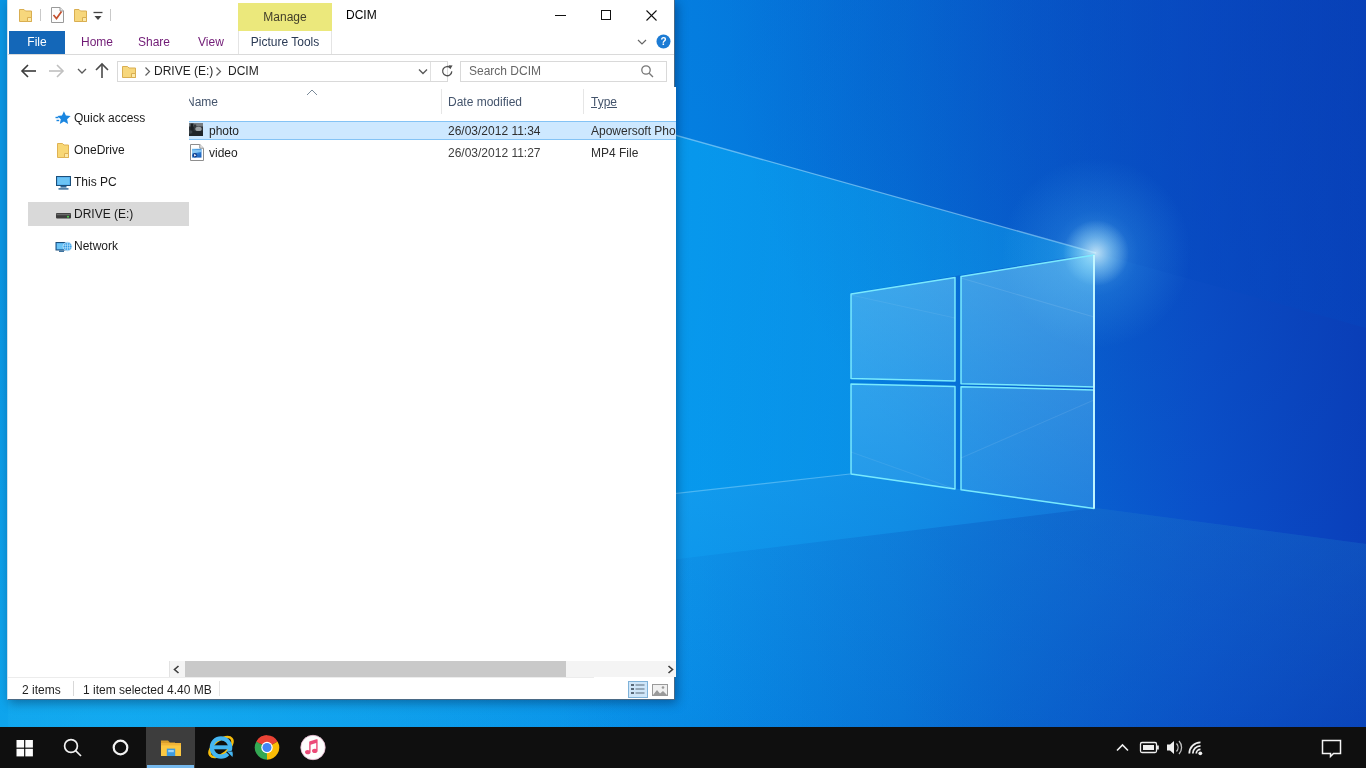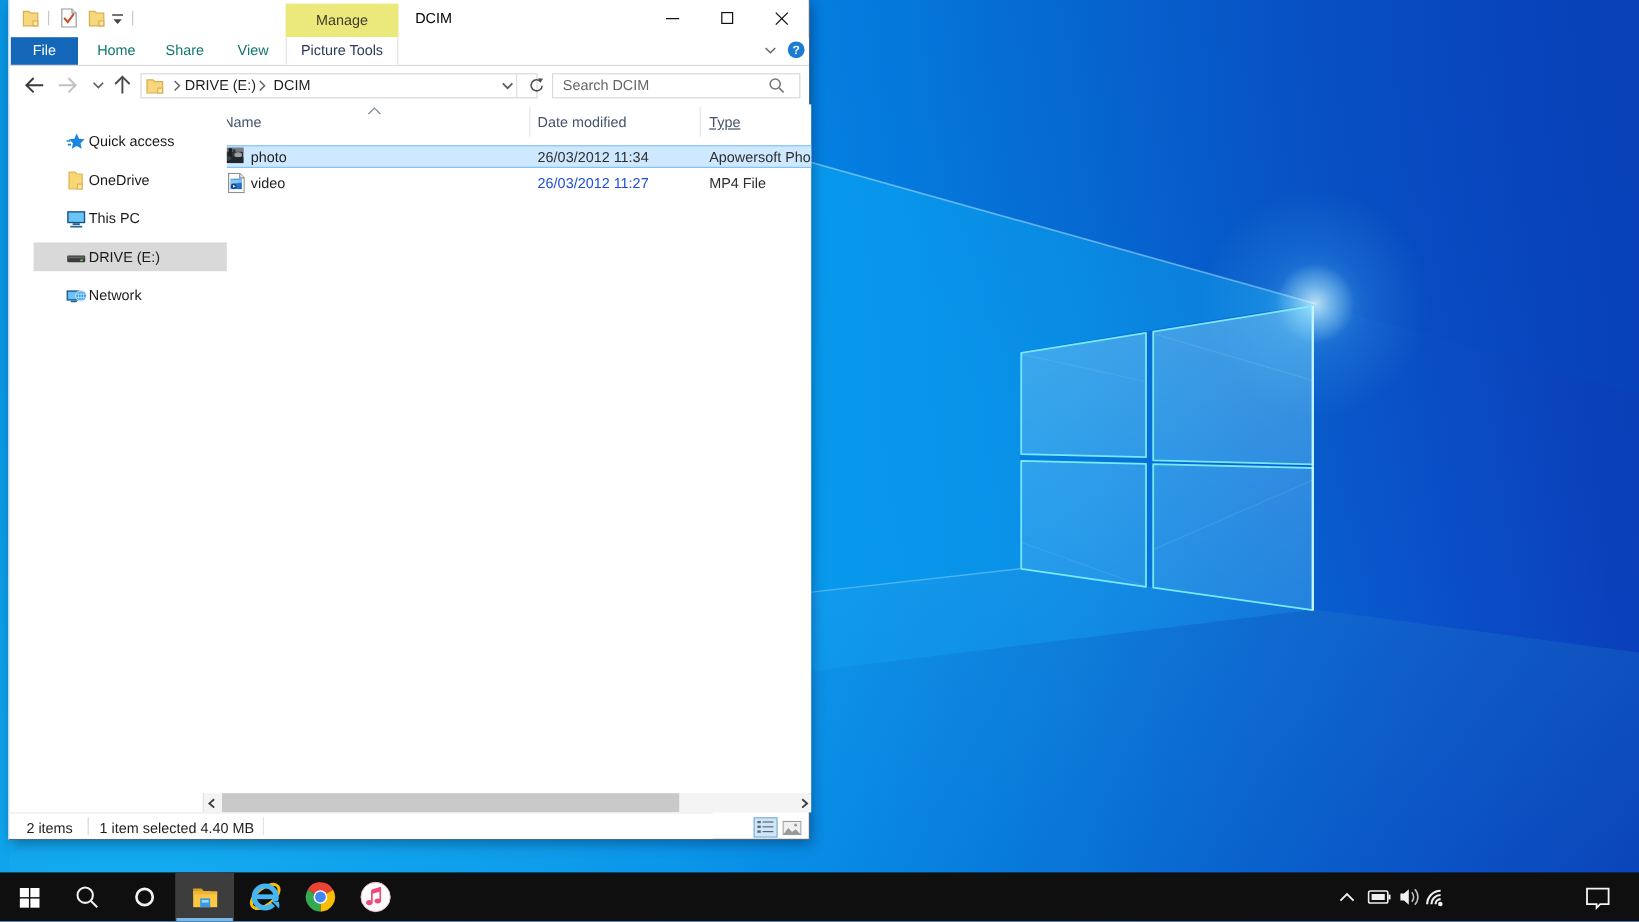--- a/index.html
+++ b/index.html
@@ -15,21 +15,21 @@
   
   #manage{position:absolute;left:230px;top:3px;width:94px;height:28px;background:#ebe87c;
     color:#413e2a;text-align:center;line-height:28px;z-index:3;}
   #ptools{position:absolute;left:230px;top:31px;width:94px;height:23px;background:#fff;
     border-left:1px solid #e4e4e4;border-right:1px solid #e4e4e4;color:#2a3a55;text-align:center;line-height:22px;z-index:3;}
   #title{position:absolute;left:338px;top:8px;color:#000;z-index:3;}
   
   #tabrow{position:absolute;left:0;top:31px;width:100%;height:24px;border-bottom:1px solid #dadada;background:#fff;}
   #filetab{position:absolute;left:1px;top:31px;width:56px;height:23px;background:#1467b8;color:#fff;
     text-align:center;line-height:23px;}
-  .tab{position:absolute;top:0;height:23px;line-height:23px;color:#0f766e;text-align:center;}
+  .tab{position:absolute;top:0;height:23px;line-height:23px;color:#701a75;text-align:center;}
   
   #navbar{position:absolute;left:0;top:55px;width:100%;height:32px;background:#fff;}
   .navbox{position:absolute;top:61px;height:21px;background:#fff;border:1px solid #d9d9d9;}
   
   #sidebar{position:absolute;left:0;top:87px;width:161px;height:574px;background:#fff;margin-left:20px;}
   #sidebar .item{position:absolute;left:0;width:161px;height:24px;}
   #sidebar .item .lbl{position:absolute;left:46px;top:5px;color:#1a1a1a;}
   #sidebar .item svg{position:absolute;left:27px;top:4px;}
   #content{position:absolute;left:161px;top:87px;width:507px;height:574px;background:#fff;
     border-left:1px solid #e2e2e2;overflow:hidden;}
@@ -259,21 +259,21 @@
       <path d="M9.8,0.5 v3.7 h3.7" fill="#ececec" stroke="#8e8e8e" stroke-width="1"></path>
       <rect x="2" y="4.8" width="9.5" height="8.8" fill="url(#vgr)"></rect>
       <path d="M2,6.6 l9.5,-1.2 v2.6 l-9.5,1.4 Z" fill="#9bd4f8" opacity="0.8"></path>
       <circle cx="4.9" cy="11.2" r="2.3" fill="#123f8c"></circle>
       <path d="M4.1,9.9 l2.4,1.3 -2.4,1.3 Z" fill="#fff"></path>
     </svg>
     <div class="abs" style="left:39px;top:37px;">photo</div>
     <div class="abs" style="left:278px;top:37px;color:#2e2e2e;">26/03/2012 11:34</div>
     <div class="abs" style="left:421px;top:37px;color:#2e2e2e;">Apowersoft Pho</div>
     <div class="abs" style="left:39px;top:59px;">video</div>
-    <div class="abs" style="left:278px;top:59px;color:#1d4ed8;">26/03/2012 11:27</div>
+    <div class="abs" style="left:278px;top:59px;color:#404040;">26/03/2012 11:27</div>
     <div class="abs" style="left:421px;top:59px;color:#2e2e2e;">MP4 File</div>
   </div>
   <div id="sidebar">
     <div class="item" style="top:19px;">
       <svg width="17" height="17" viewBox="0 0 17 17">
         <path d="M8.9,1.2 L10.9,5.6 L15.6,6.1 L12.1,9.3 L13.1,14 L8.9,11.6 L4.8,14 L5.8,9.3 L2.3,6.1 L7,5.6 Z" fill="#1a86e0"></path>
         <line x1="0.5" y1="7.5" x2="3.5" y2="7.5" stroke="#1a86e0" stroke-width="1.4"></line>
         <line x1="1.5" y1="10.5" x2="4.2" y2="10.5" stroke="#1a86e0" stroke-width="1.4"></line>
       </svg>
       <div class="lbl">Quick access</div>

